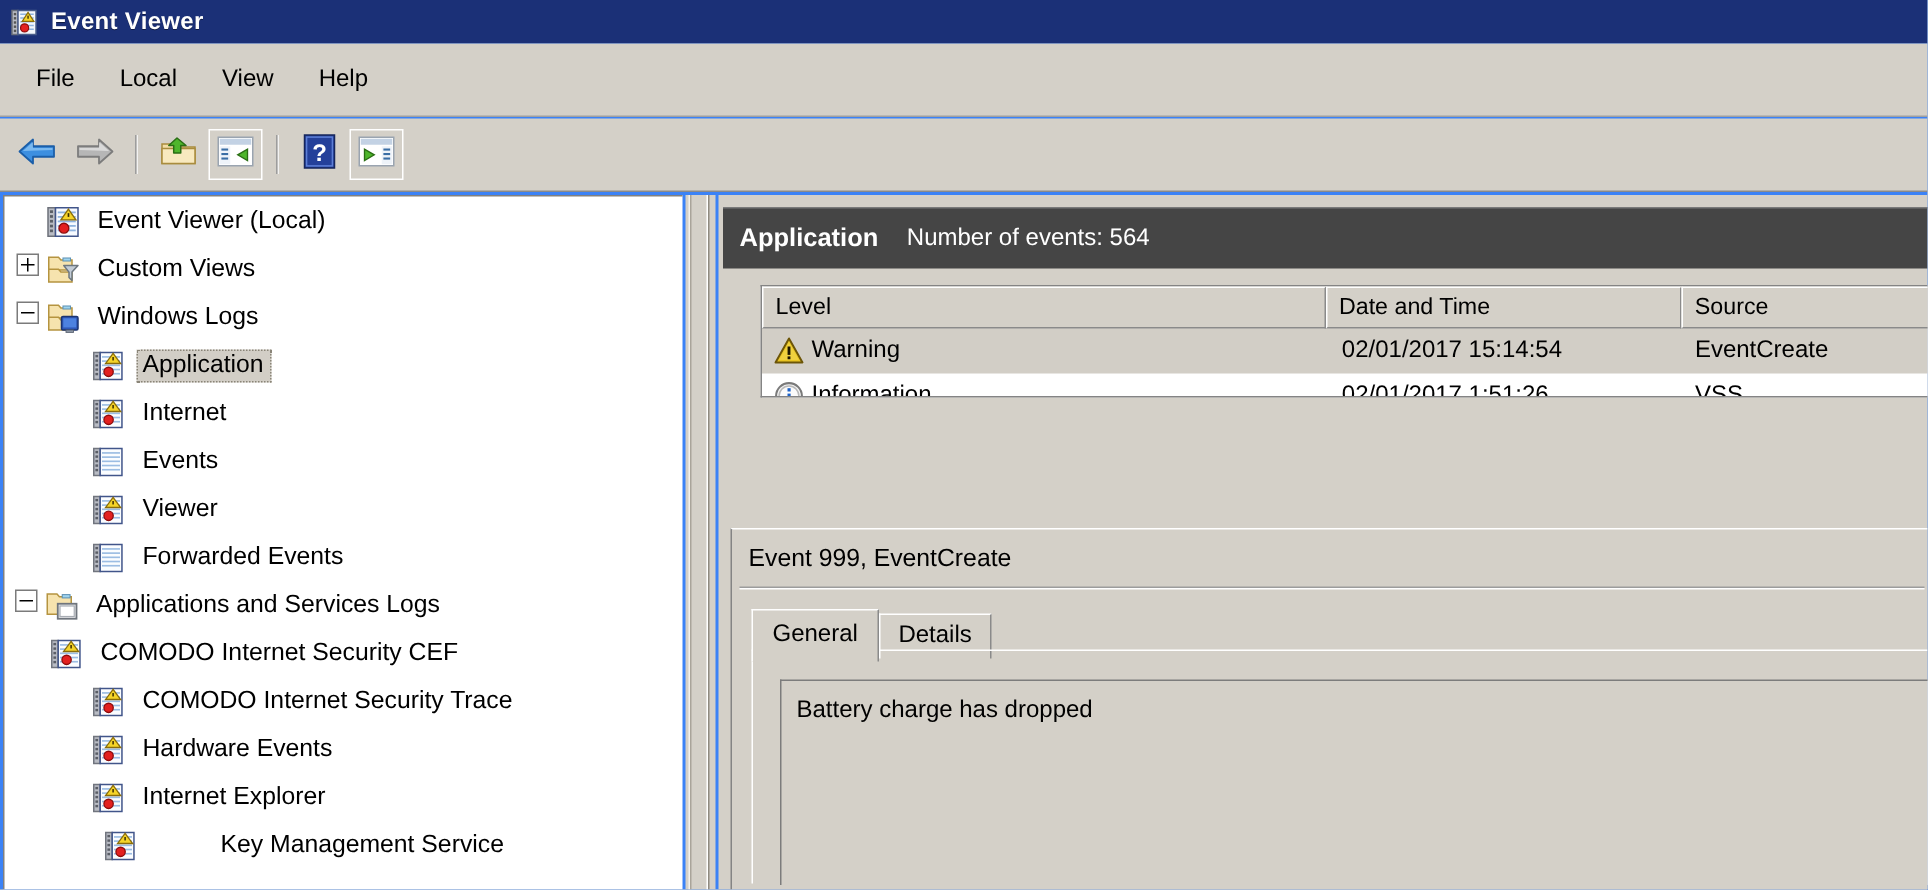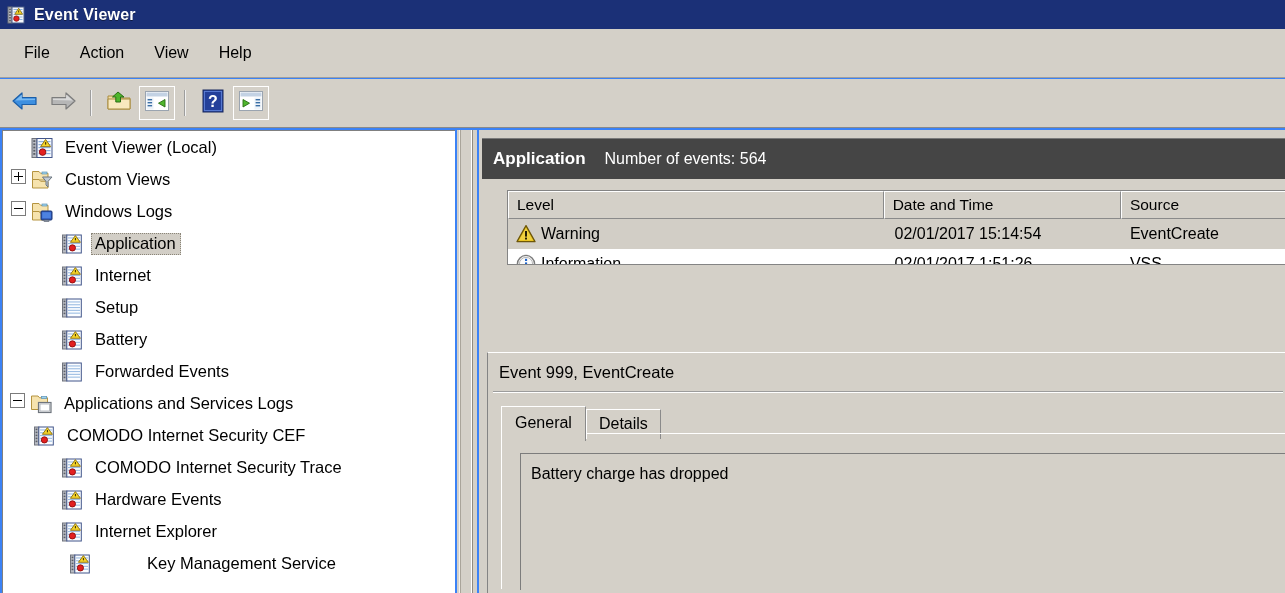--- a/index.html
+++ b/index.html
@@ -266,21 +266,21 @@
         <path d="M11.7 2.2 L15.6 8.2 L7.8 8.2 Z" fill="#f5d429" stroke="#8a6d0a" stroke-width=".8"></path>
         <rect x="11.25" y="4.4" width="0.9" height="2.1" fill="#3a2c00"></rect>
         <circle cx="9.4" cy="12.6" r="2.7" fill="#e32020" stroke="#8e0d0d" stroke-width=".8"></circle>
       </svg>
     </span>
     <span class="tb-text">Event Viewer</span>
   </div>
 
   <div class="menubar">
     <div class="menu-item">File</div>
-    <div class="menu-item">Action</div>
+    <div class="menu-item">Local</div>
     <div class="menu-item">View</div>
     <div class="menu-item">Help</div>
   </div>
 
   <div class="toolbar">
 
     <div class="tb-btn">
       <span>
         <svg width="28" height="22" viewBox="0 0 28 22">
           <path d="M11 3 L11 7.5 L25 7.5 L25 14.5 L11 14.5 L11 19 L2 11 Z" fill="#3d8fe0" stroke="#1b5ea8" stroke-width="1.2" stroke-linejoin="round"></path>
@@ -445,41 +445,41 @@
       <rect x="2.6" y="9.6" width="1.8" height="1.6" fill="#5a5e66"></rect>
       <rect x="2.6" y="12.6" width="1.8" height="1.6" fill="#5a5e66"></rect>
       <rect x="2.6" y="15.6" width="1.8" height="1.6" fill="#5a5e66"></rect>
       <rect x="5.8" y="2" width="14.5" height="18" fill="#fbfdff" stroke="#41558a" stroke-width="1"></rect>
       <rect x="7" y="4.4" width="12" height="1.1" fill="#9cbde3"></rect>
       <rect x="7" y="7.2" width="12" height="1.1" fill="#9cbde3"></rect>
       <rect x="7" y="10" width="12" height="1.1" fill="#9cbde3"></rect>
       <rect x="7" y="12.8" width="12" height="1.1" fill="#9cbde3"></rect>
       <rect x="7" y="15.6" width="12" height="1.1" fill="#9cbde3"></rect>
     </svg></span>
-          <span class="tlabel">Setup</span>
+          <span class="tlabel">Events</span>
         </div>
         <div class="tnode" style="padding-left: 58px;">
           <span class="ticon"><svg width="22" height="22" viewBox="0 0 22 22">
       <rect x="1.5" y="2" width="4.3" height="18" fill="#b9bcc4" stroke="#71757e" stroke-width="1"></rect>
       <rect x="2.6" y="3.6" width="1.8" height="1.6" fill="#5a5e66"></rect>
       <rect x="2.6" y="6.6" width="1.8" height="1.6" fill="#5a5e66"></rect>
       <rect x="2.6" y="9.6" width="1.8" height="1.6" fill="#5a5e66"></rect>
       <rect x="2.6" y="12.6" width="1.8" height="1.6" fill="#5a5e66"></rect>
       <rect x="2.6" y="15.6" width="1.8" height="1.6" fill="#5a5e66"></rect>
       <rect x="5.8" y="2" width="14.5" height="18" fill="#fbfdff" stroke="#41558a" stroke-width="1"></rect>
       <rect x="7" y="4.4" width="12" height="1.1" fill="#9cbde3"></rect>
       <rect x="7" y="7.2" width="12" height="1.1" fill="#9cbde3"></rect>
       <rect x="7" y="10" width="12" height="1.1" fill="#9cbde3"></rect>
       <rect x="7" y="12.8" width="12" height="1.1" fill="#9cbde3"></rect>
       <rect x="7" y="15.6" width="12" height="1.1" fill="#9cbde3"></rect>
       <path d="M14.4 2.6 L19.4 9.3 L9.4 9.3 Z" fill="#f5d429" stroke="#8a6d0a" stroke-width=".9"></path>
       <rect x="13.9" y="5" width="1" height="2.3" fill="#3a2c00"></rect>
       <circle cx="11.4" cy="14.9" r="3.1" fill="#e32020" stroke="#8e0d0d" stroke-width=".9"></circle>
     </svg></span>
-          <span class="tlabel">Battery</span>
+          <span class="tlabel">Viewer</span>
         </div>
         <div class="tnode" style="padding-left: 58px;">
           <span class="ticon"><svg width="22" height="22" viewBox="0 0 22 22">
       <rect x="1.5" y="2" width="4.3" height="18" fill="#b9bcc4" stroke="#71757e" stroke-width="1"></rect>
       <rect x="2.6" y="3.6" width="1.8" height="1.6" fill="#5a5e66"></rect>
       <rect x="2.6" y="6.6" width="1.8" height="1.6" fill="#5a5e66"></rect>
       <rect x="2.6" y="9.6" width="1.8" height="1.6" fill="#5a5e66"></rect>
       <rect x="2.6" y="12.6" width="1.8" height="1.6" fill="#5a5e66"></rect>
       <rect x="2.6" y="15.6" width="1.8" height="1.6" fill="#5a5e66"></rect>
       <rect x="5.8" y="2" width="14.5" height="18" fill="#fbfdff" stroke="#41558a" stroke-width="1"></rect>

